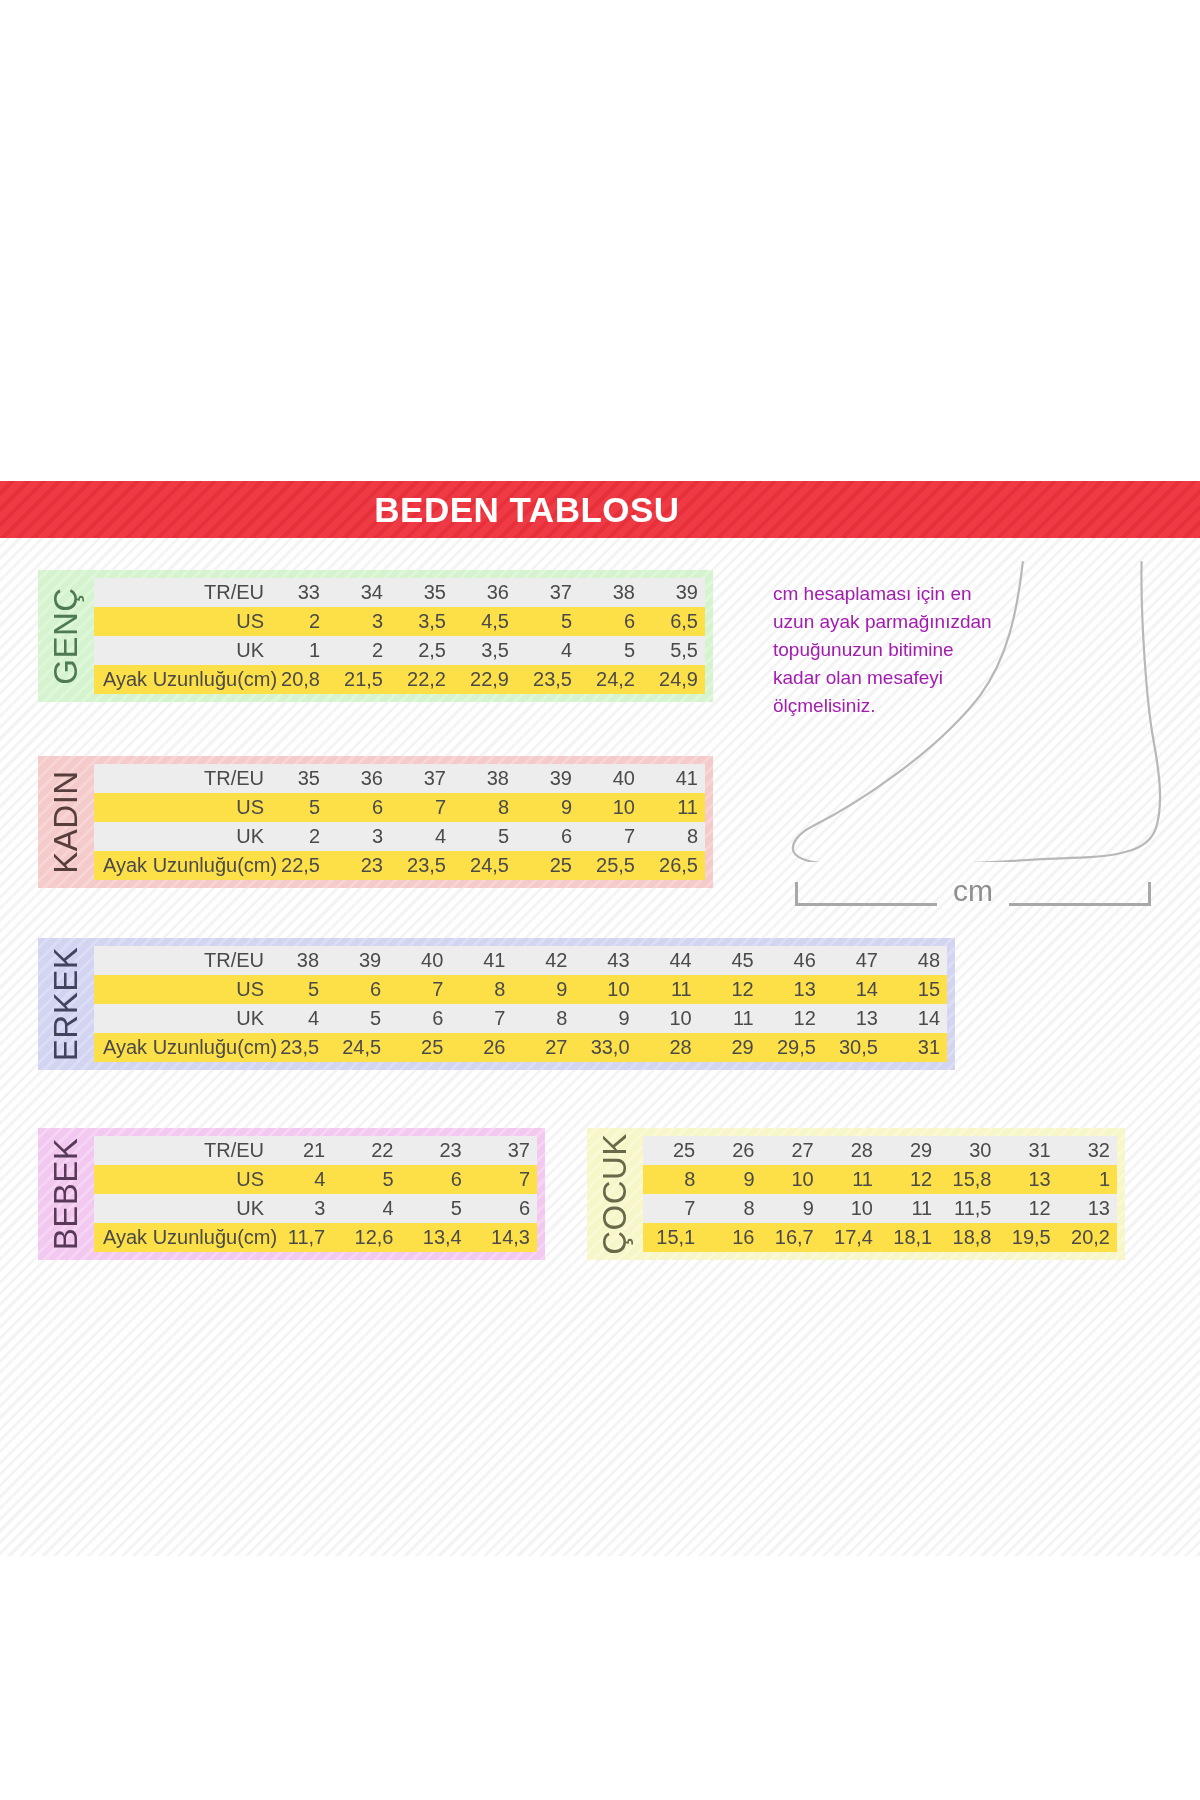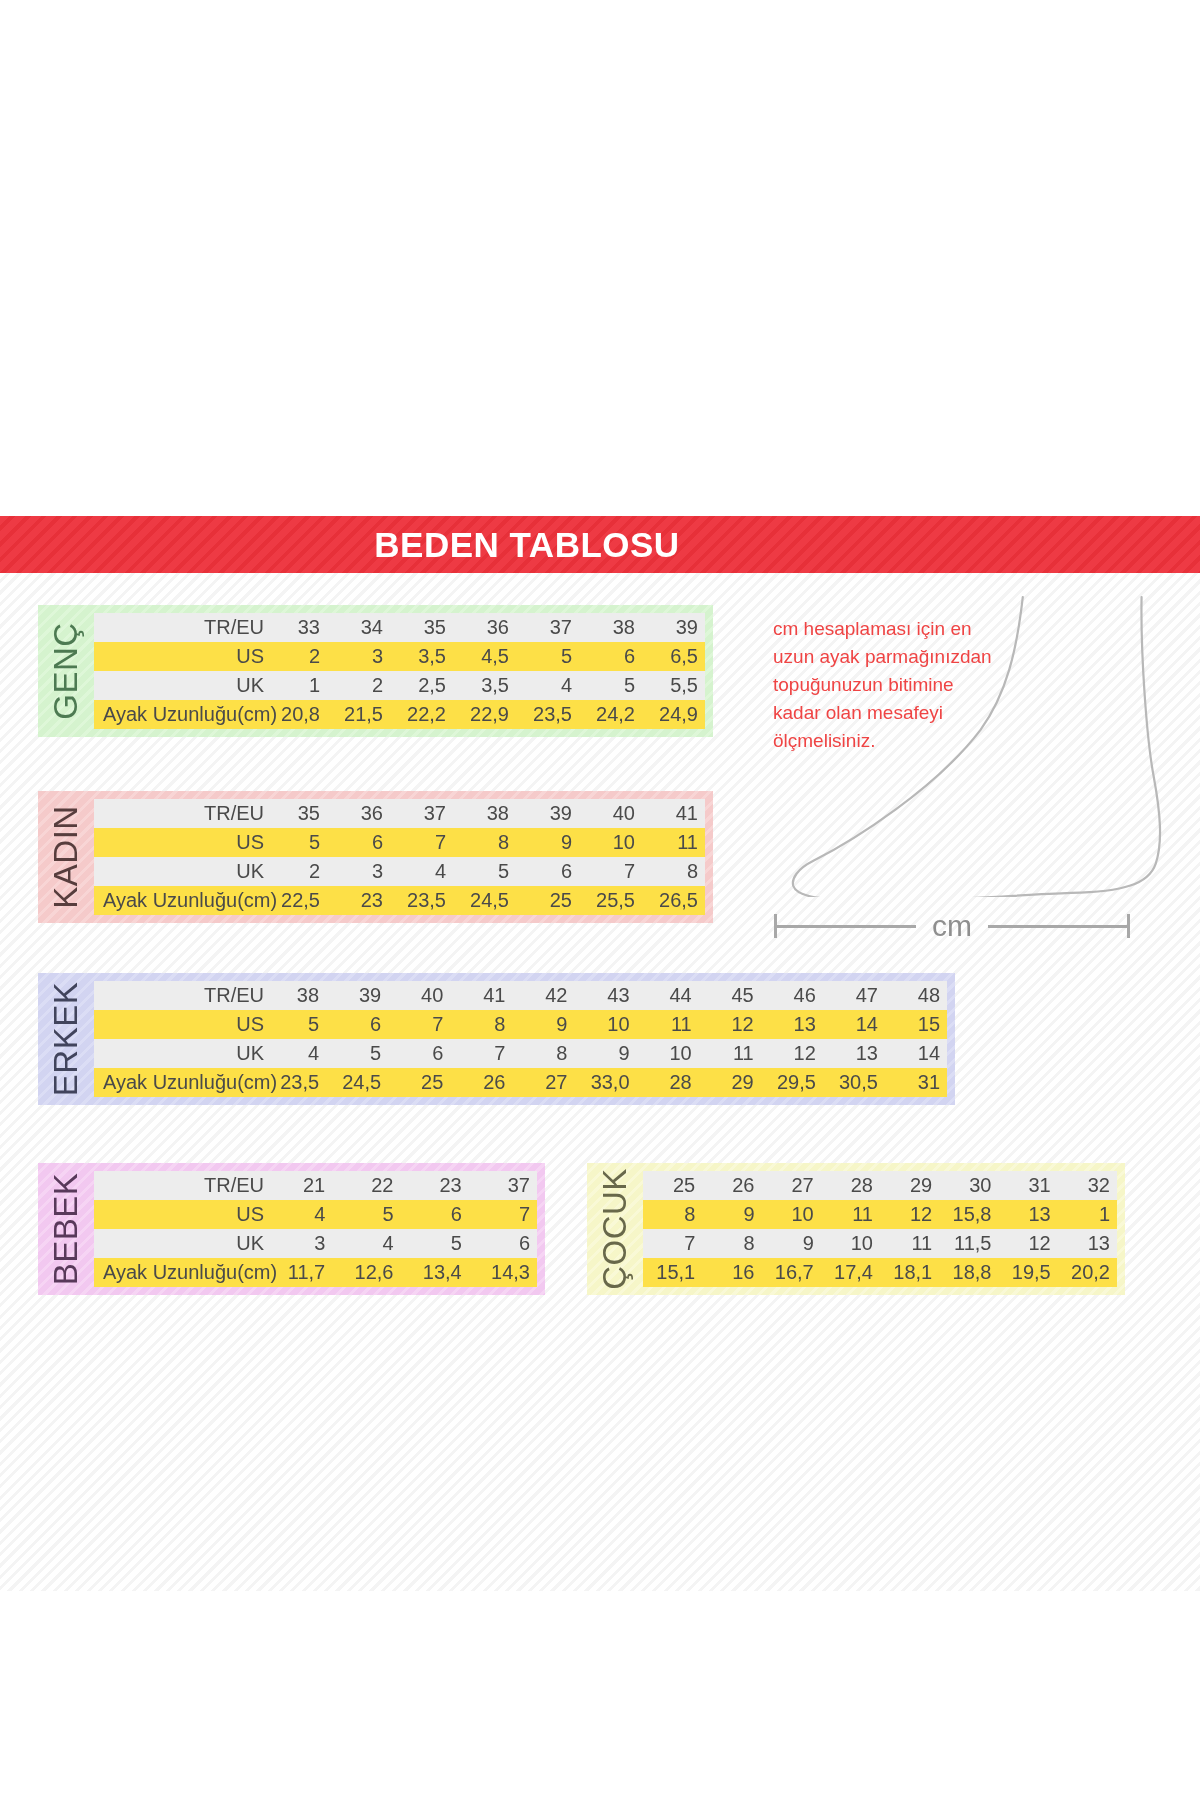--- a/index.html
+++ b/index.html
@@ -1,17 +1,17 @@
 <!DOCTYPE html>
 <html><head>
 <meta charset="utf-8">
 <style>
   html,body{margin:0;padding:0;}
   body{font-family:"Liberation Sans", sans-serif; background:#ffffff;}
-  .page{position:relative; width:1200px; height:1556px; overflow:hidden; background:#ffffff;margin-top:35px;}
+  .page{position:relative; width:1200px; height:1556px; overflow:hidden; background:#ffffff;}
 
   
   .striped-bg{position:absolute; left:0; top:481px; width:1200px; height:1319px;
     background:repeating-linear-gradient(135deg,#ffffff 0 5px,#f4f4f4 5px 8px);}
 
   
   .banner{position:absolute; left:0; top:481px; width:1200px; height:57px;
     background:repeating-linear-gradient(135deg,#ee3a44 0 7px,#e73039 7px 11px);}
   .banner-inner{width:1054px; height:57px; line-height:57px; text-align:center;
     color:#ffffff; font-size:35px; font-weight:700; letter-spacing:0.5px;}
@@ -29,24 +29,24 @@
   .tcell{flex:1; text-align:right; padding-right:7px;}
 
   .tbl-genc {left:38px;  top:570px;  width:675px;}
   .tbl-kadin{left:38px;  top:756px;  width:675px;}
   .tbl-erkek{left:38px;  top:938px;  width:917px;}
   .tbl-bebek{left:38px;  top:1128px; width:507px;}
   .tbl-cocuk{left:587px; top:1128px; width:538px;}
 
   
   .instruction{position:absolute; left:773px; top:580px; width:235px;
-    font-size:19px; line-height:28px; color:#ef4444; white-space:pre-line;}
+    font-size:19px; line-height:28px; color:#a21caf; white-space:pre-line;}
   .foot-art{position:absolute; left:788px; top:560px; width:385px; height:302px;}
-  .measure-line{position:absolute; left:774px; top:876px; width:356px; height:30px;
-    display:flex; align-items:center;}
+  .measure-line{position:absolute; left:795px; top:876px; width:356px; height:30px;
+    display:flex; align-items:flex-end;}
   .tick{width:3px; height:24px; background:#a8a8a8;}
   .seg{flex:1; height:3px; background:#a8a8a8;}
   .measure-label{margin:0 16px; font-size:30px; color:#8f8f8f; line-height:30px;}
 </style>
 </head>
 <body>
 
 <div class="page">
 
   <div class="striped-bg"></div>

